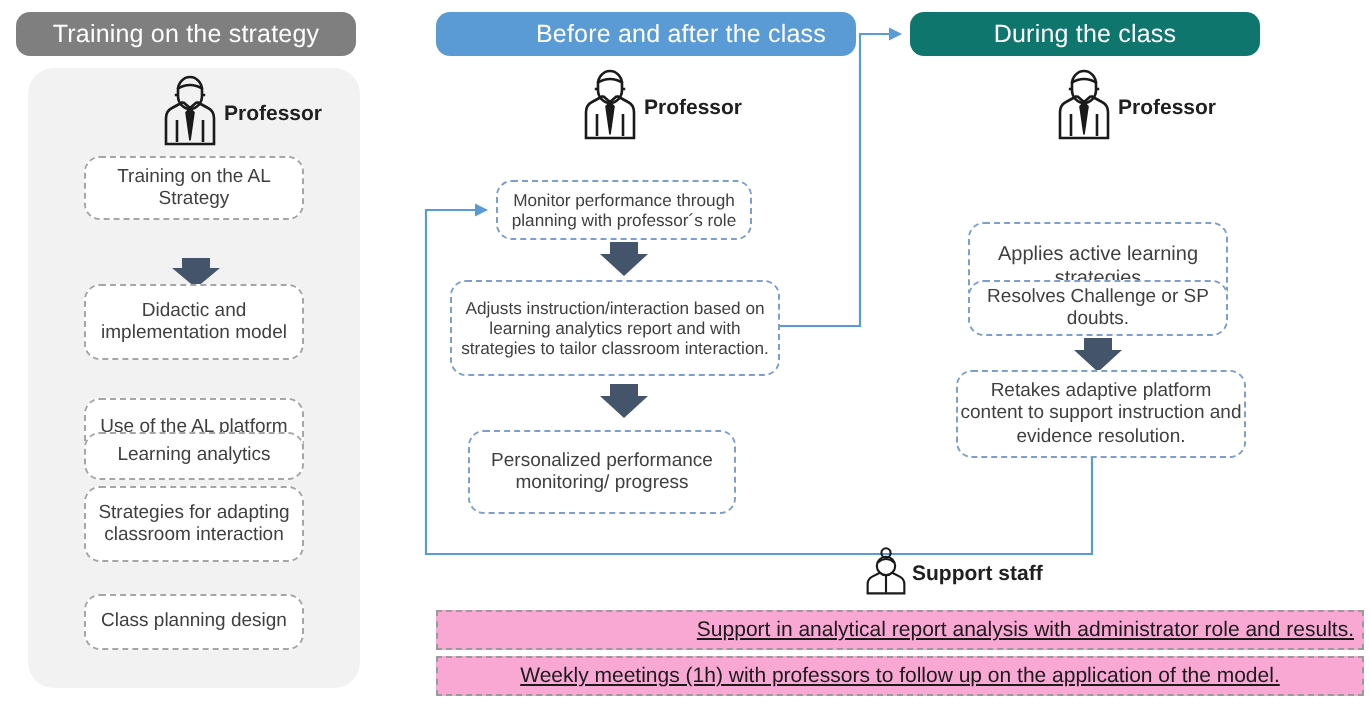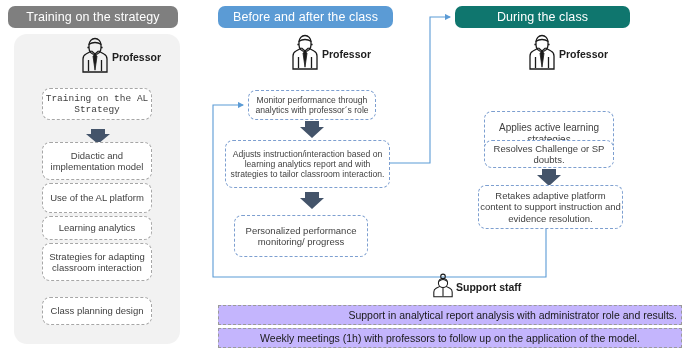--- a/index.html
+++ b/index.html
@@ -18,21 +18,21 @@
   .hdr{
     position:absolute;
     border-radius:7px;
     color:#ffffff;
     font-size:12.5px;
     display:flex;align-items:center;justify-content:center;
     text-align:right;
     letter-spacing:.1px;
   }
   #hdr-training{left:8px;top:6px;width:170px;height:22px;background:#7f7f7f;}
-  #hdr-before{left:218px;top:6px;width:175px;height:22px;background:#5b9bd5;}
+  #hdr-before{left:218px;top:6px;width:175px;height:22px;background:#5b9bd5;padding-left:35px;}
   #hdr-during{left:455px;top:6px;width:175px;height:22px;background:#0f766e;}
 
   
   #left-panel{
     position:absolute;left:14px;top:34px;width:166px;height:310px;
     background:#f2f2f2;border-radius:13px;
   }
 
   
   .person-wrap{position:absolute;display:flex;flex-direction:row;align-items:center;}
@@ -54,45 +54,45 @@
     text-align:center;
     line-height:1.18;
     box-sizing:border-box;
     background:#ffffff;
   }
   .box.grey{border:1px dashed #a6a6a6;font-size:9.5px;color:#3f3f3f;}
   .box.blue{border:1px dashed #7d9fd0;font-size:9.5px;color:#3f3f3f;}
   .box.blue.big{font-size:10.5px;}
 
   
-  #b-l1{left:42px;top:88px;width:110px;height:32px;font-family:Liberation Mono, monospace;}
+  #b-l1{left:42px;top:78px;width:110px;height:32px;}
   #b-l2{left:42px;top:142px;width:110px;height:38px;}
-  #b-l3{left:42px;top:183px;width:110px;height:30px;}
+  #b-l3{left:42px;top:199px;width:110px;height:30px;}
   #b-l4{left:42px;top:216px;width:110px;height:24px;}
   #b-l5{left:42px;top:243px;width:110px;height:38px;}
   #b-l6{left:42px;top:297px;width:110px;height:28px;}
 
   
   #b-m1{left:248px;top:90px;width:128px;height:30px;font-size:8.6px;}
   #b-m2{left:225px;top:140px;width:165px;height:48px;font-size:8.6px;}
   #b-m3{left:234px;top:215px;width:134px;height:42px;font-size:9.5px;}
 
   
   #b-r1{left:484px;top:88px;width:130px;height:46px;font-size:10px;margin-top:23px;}
   #b-r2{left:484px;top:140px;width:130px;height:28px;font-size:9.5px;}
   #b-r3{left:478px;top:185px;width:145px;height:44px;font-size:9.5px;}
 
   
   .pinkbar{
     position:absolute;
-    background:#c4b5fd;
+    background:#f9a8d4;
     border:1px dashed #9a9a9a;
     box-sizing:border-box;
     display:flex;align-items:center;
-    font-size:10.5px;color:#1a1a1a;
+    font-size:10.5px;color:#1a1a1a;text-decoration:underline;
   }
   #pink1{left:218px;top:305px;width:464px;height:20px;justify-content:flex-end;padding-right:4px;}
   #pink2{left:218px;top:328px;width:464px;height:20px;justify-content:center;}
 </style>
 </head>
 <body>
 
 <div id="canvas">
 
   <div id="left-panel"></div>
@@ -185,21 +185,21 @@
     <div class="person-caption">Support staff</div>
   </div>
 
   <div class="box grey" id="b-l1">Training on the AL Strategy</div>
   <div class="box grey" id="b-l2">Didactic and implementation model</div>
   <div class="box grey" id="b-l3">Use of the AL platform</div>
   <div class="box grey" id="b-l4">Learning analytics</div>
   <div class="box grey" id="b-l5">Strategies for adapting classroom interaction</div>
   <div class="box grey" id="b-l6">Class planning design</div>
 
-  <div class="box blue" id="b-m1">Monitor performance through analytics with professor´s role</div>
+  <div class="box blue" id="b-m1">Monitor performance through planning with professor´s role</div>
   <div class="box blue" id="b-m2">Adjusts instruction/interaction based on learning analytics report and with strategies to tailor classroom interaction.</div>
   <div class="box blue" id="b-m3">Personalized performance monitoring/ progress</div>
 
   <div class="box blue big" id="b-r1">Applies active learning strategies</div>
   <div class="box blue" id="b-r2">Resolves Challenge or SP doubts.</div>
   <div class="box blue" id="b-r3">Retakes adaptive platform content to support instruction and evidence resolution.</div>
 
   <div class="pinkbar" id="pink1">Support in analytical report analysis with administrator role and results.</div>
   <div class="pinkbar" id="pink2">Weekly meetings (1h) with professors to follow up on the application of the model.</div>
 

